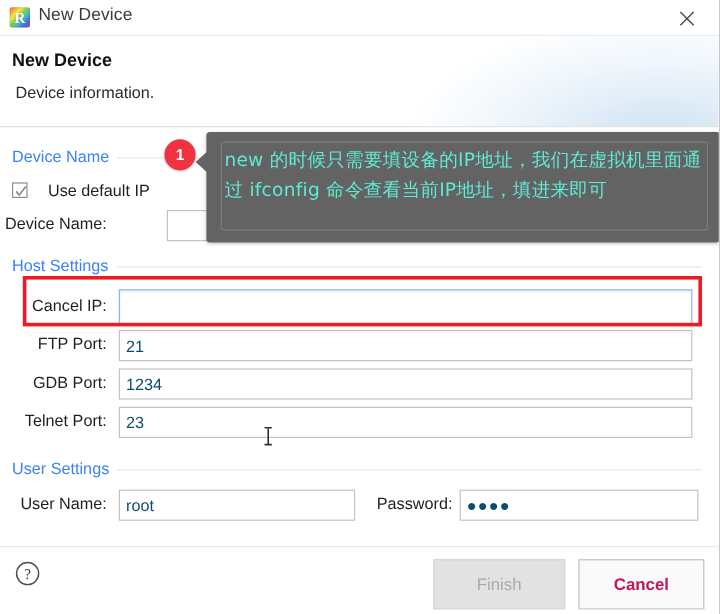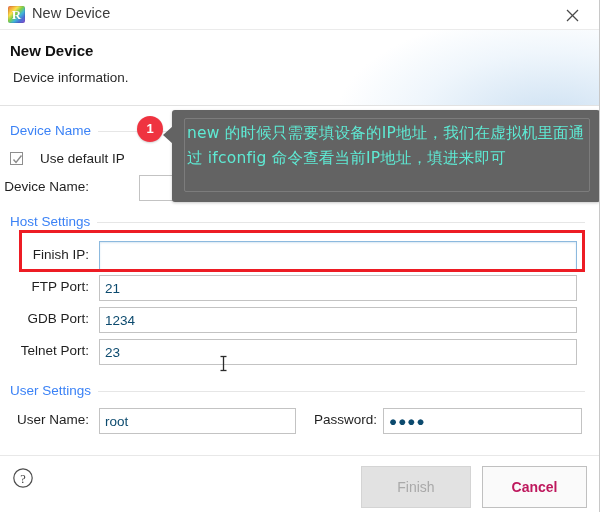--- a/index.html
+++ b/index.html
@@ -333,21 +333,21 @@
       </span>
       <span id="use-default-ip-label">Use default IP</span>
     </div>
 
     <div class="field-label" style="left:0px; top:72px; width:89px;">Device Name:</div>
     <input class="text-input" style="left: 139px; top: 68px; width: 446px;" type="text" value="">
 
     <div class="group-label" style="left:10px; top:107px;">Host Settings</div>
     <div class="group-rule" style="left:10px; top:115px; width:575px;"></div>
 
-    <div class="field-label" style="left:0px; top:140px; width:89px;">Finish IP:</div>
+    <div class="field-label" style="left:0px; top:140px; width:89px;">Cancel IP:</div>
     <input class="text-input focused" style="left: 99px; top: 134px; width: 478px; height: 30px; line-height: 28px;" type="text" value="">
 
     <div class="field-label" style="left:0px; top:172px; width:89px;">FTP Port:</div>
     <input class="text-input" style="left: 99px; top: 168px; width: 478px;" type="text" value="21">
 
     <div class="field-label" style="left:0px; top:204px; width:89px;">GDB Port:</div>
     <input class="text-input" style="left: 99px; top: 200px; width: 478px;" type="text" value="1234">
 
     <div class="field-label" style="left:0px; top:236px; width:89px;text-align:right;">Telnet Port:</div>
     <input class="text-input" style="left: 99px; top: 232px; width: 478px;" type="text" value="23">

